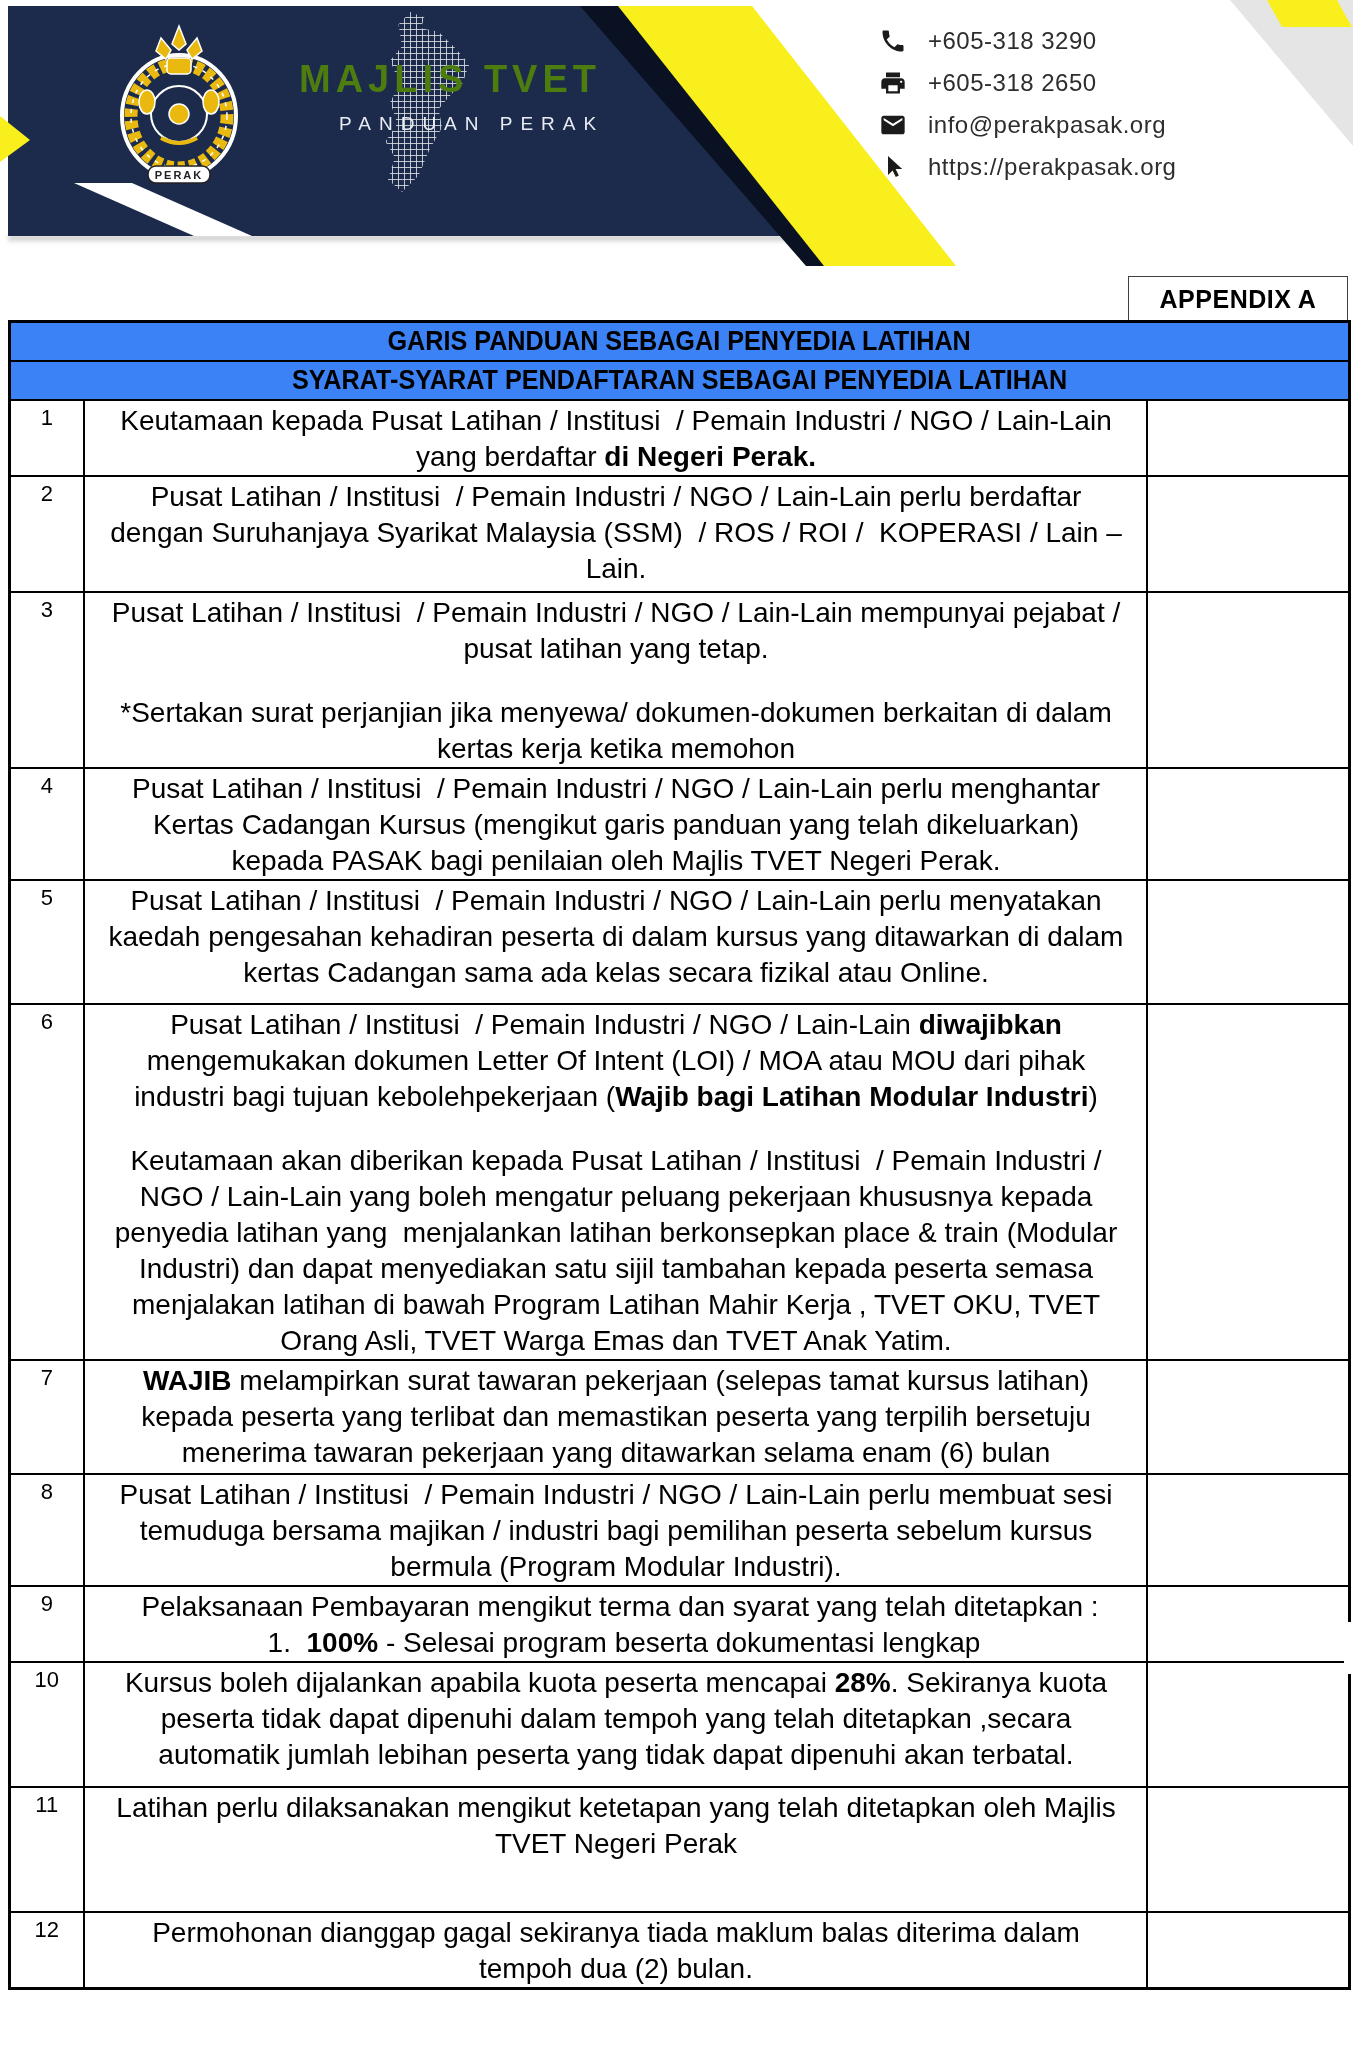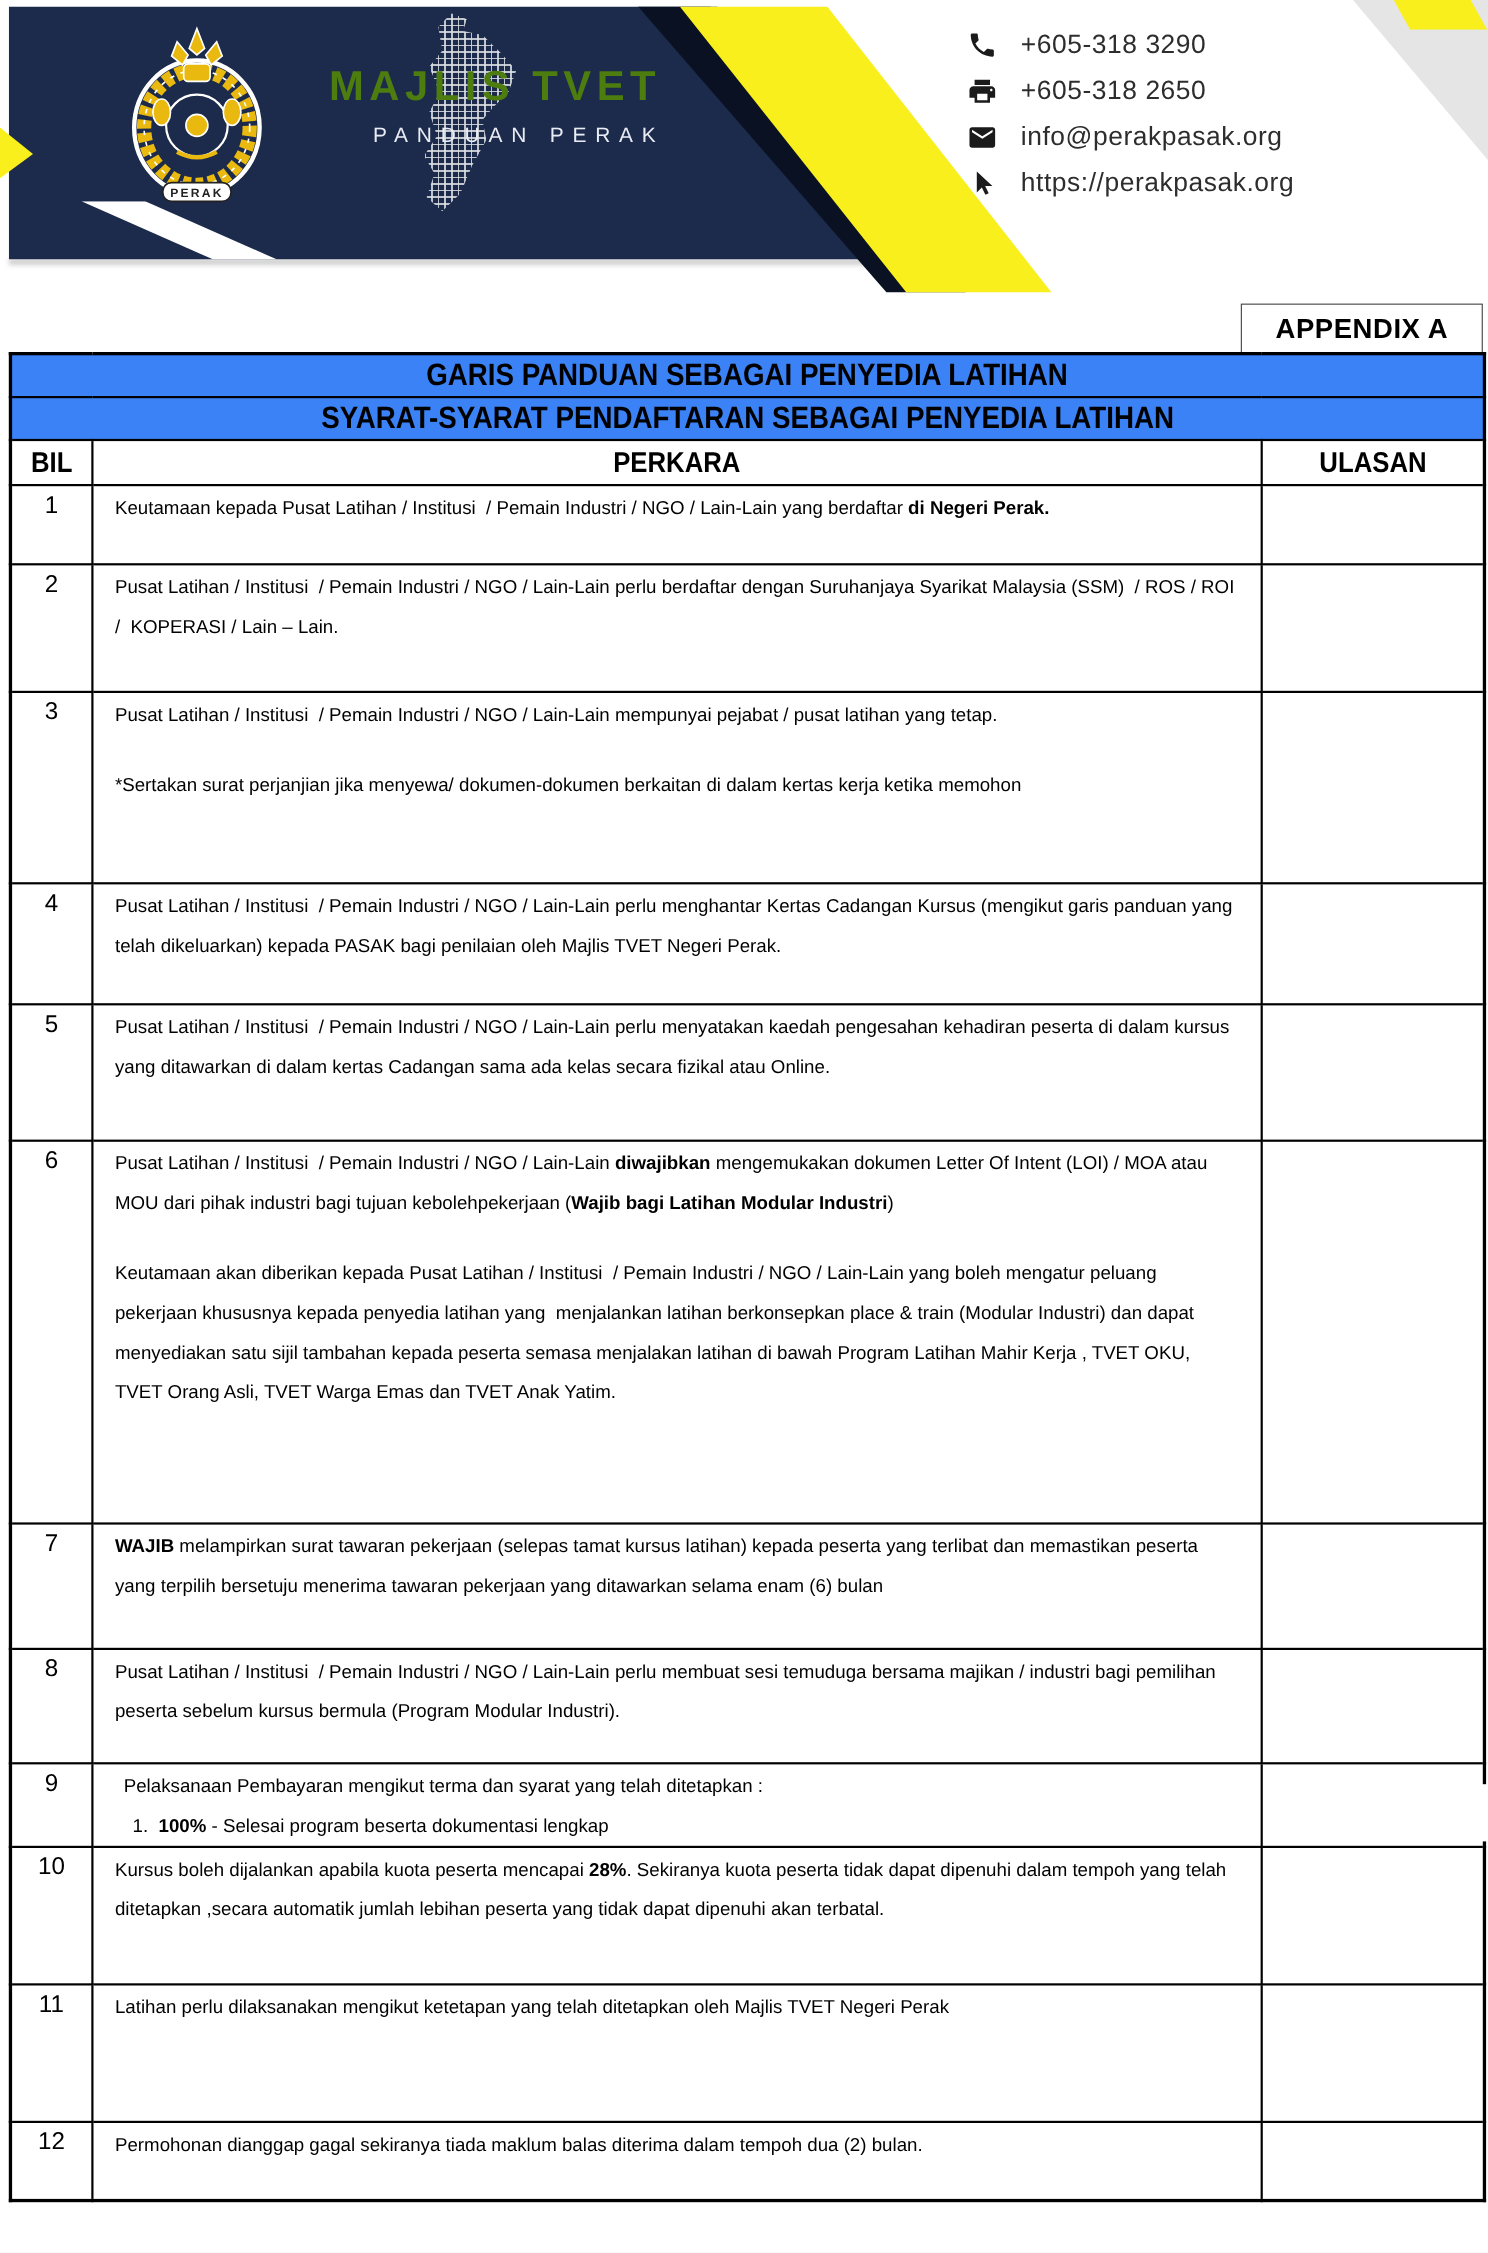--- a/index.html
+++ b/index.html
@@ -97,21 +97,21 @@
   table.guidelines td, table.guidelines th { border:2px solid #000; }
   .title-row td {
     background:#3b82f6; text-align:center; font-weight:bold; height:39px; padding:0;
   }
   .title-inner { display:inline-block; transform:scaleX(.9); font-size:28px; white-space:nowrap; }
   .cols-row th { background:#fff; height:41px; text-align:center; padding:0; }
   .col-inner { display:inline-block; transform:scaleX(.9); font-size:26px; font-weight:bold; white-space:nowrap; }
   .bil-cell { text-align:center; vertical-align:top; font-size:22px; padding-top:4px; }
   .perkara-cell {
     vertical-align:top; padding:2px 18px 0 20px;
-    font-size:17px; line-height:36px; white-space:pre-wrap;
+    font-size:28px; line-height:36px; white-space:pre-wrap;text-align:center;
   }
   .para.gap { margin-top:28px; }
   .para.indent { padding-left:8px; }
   .para.list { padding-left:16px; }
   .b { font-weight:bold; }
   .ulasan-cell { background:#fff; }
   .scan-gap-patch { position:absolute; left:1344px; top:1622px; width:9px; height:52px; background:#fff; }
 </style>
 </head>
 <body>
@@ -194,25 +194,20 @@
         <col style="width:1063px">
         <col style="width:203px">
       </colgroup>
     <thead>
       <tr class="title-row">
         <td colspan="3"><span class="title-inner">GARIS PANDUAN SEBAGAI PENYEDIA LATIHAN</span></td>
       </tr>
       <tr class="title-row">
         <td colspan="3"><span class="title-inner">SYARAT-SYARAT PENDAFTARAN SEBAGAI PENYEDIA LATIHAN</span></td>
       </tr>
-      <tr class="cols-row">
-        <th><span class="col-inner">BIL</span></th>
-        <th><span class="col-inner">PERKARA</span></th>
-        <th><span class="col-inner">ULASAN</span></th>
-      </tr>
     </thead>
     <tbody>
         <tr>
           <td class="bil-cell">1</td>
           <td class="perkara-cell" style="height: 72px;"><div class="para"><span>Keutamaan kepada Pusat Latihan / Institusi  / Pemain Industri / NGO / Lain-Lain yang berdaftar </span><span class="b">di Negeri Perak.</span></div></td>
           <td class="ulasan-cell"></td>
         </tr>
         <tr>
           <td class="bil-cell">2</td>
           <td class="perkara-cell" style="height: 116px;"><div class="para"><span>Pusat Latihan / Institusi  / Pemain Industri / NGO / Lain-Lain perlu berdaftar dengan Suruhanjaya Syarikat Malaysia (SSM)  / ROS / ROI /  KOPERASI / Lain – Lain.</span></div></td>

